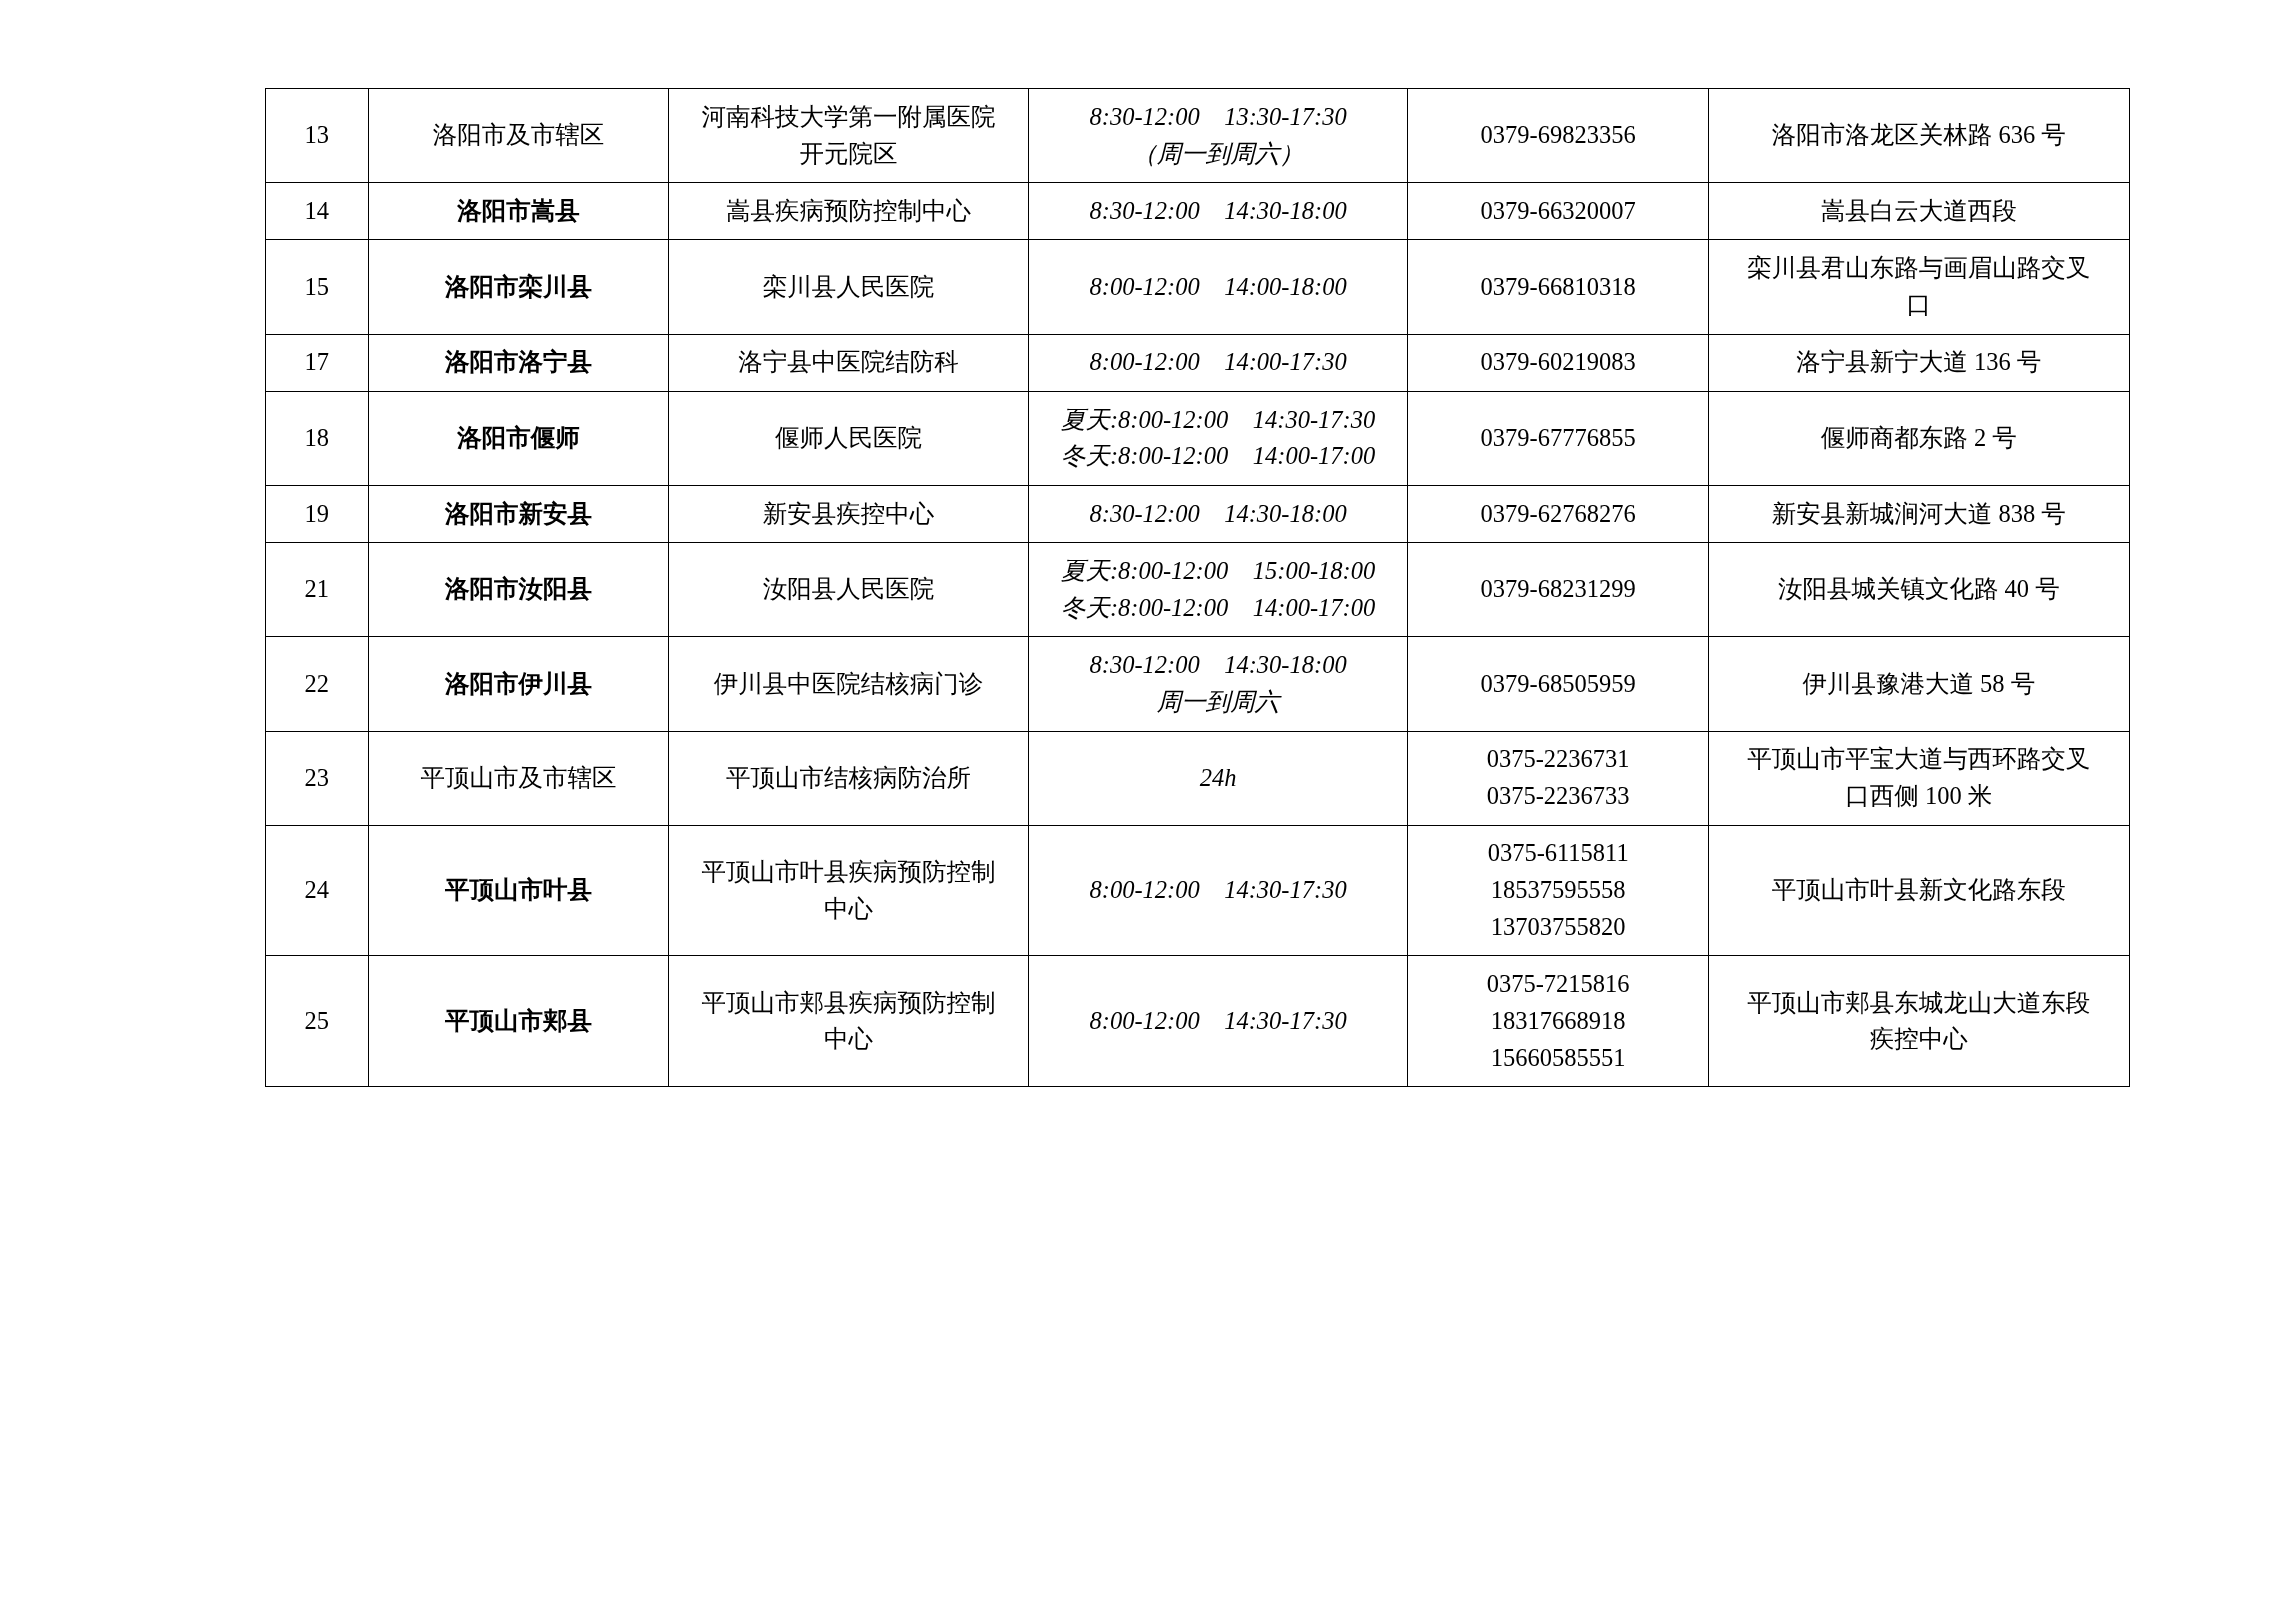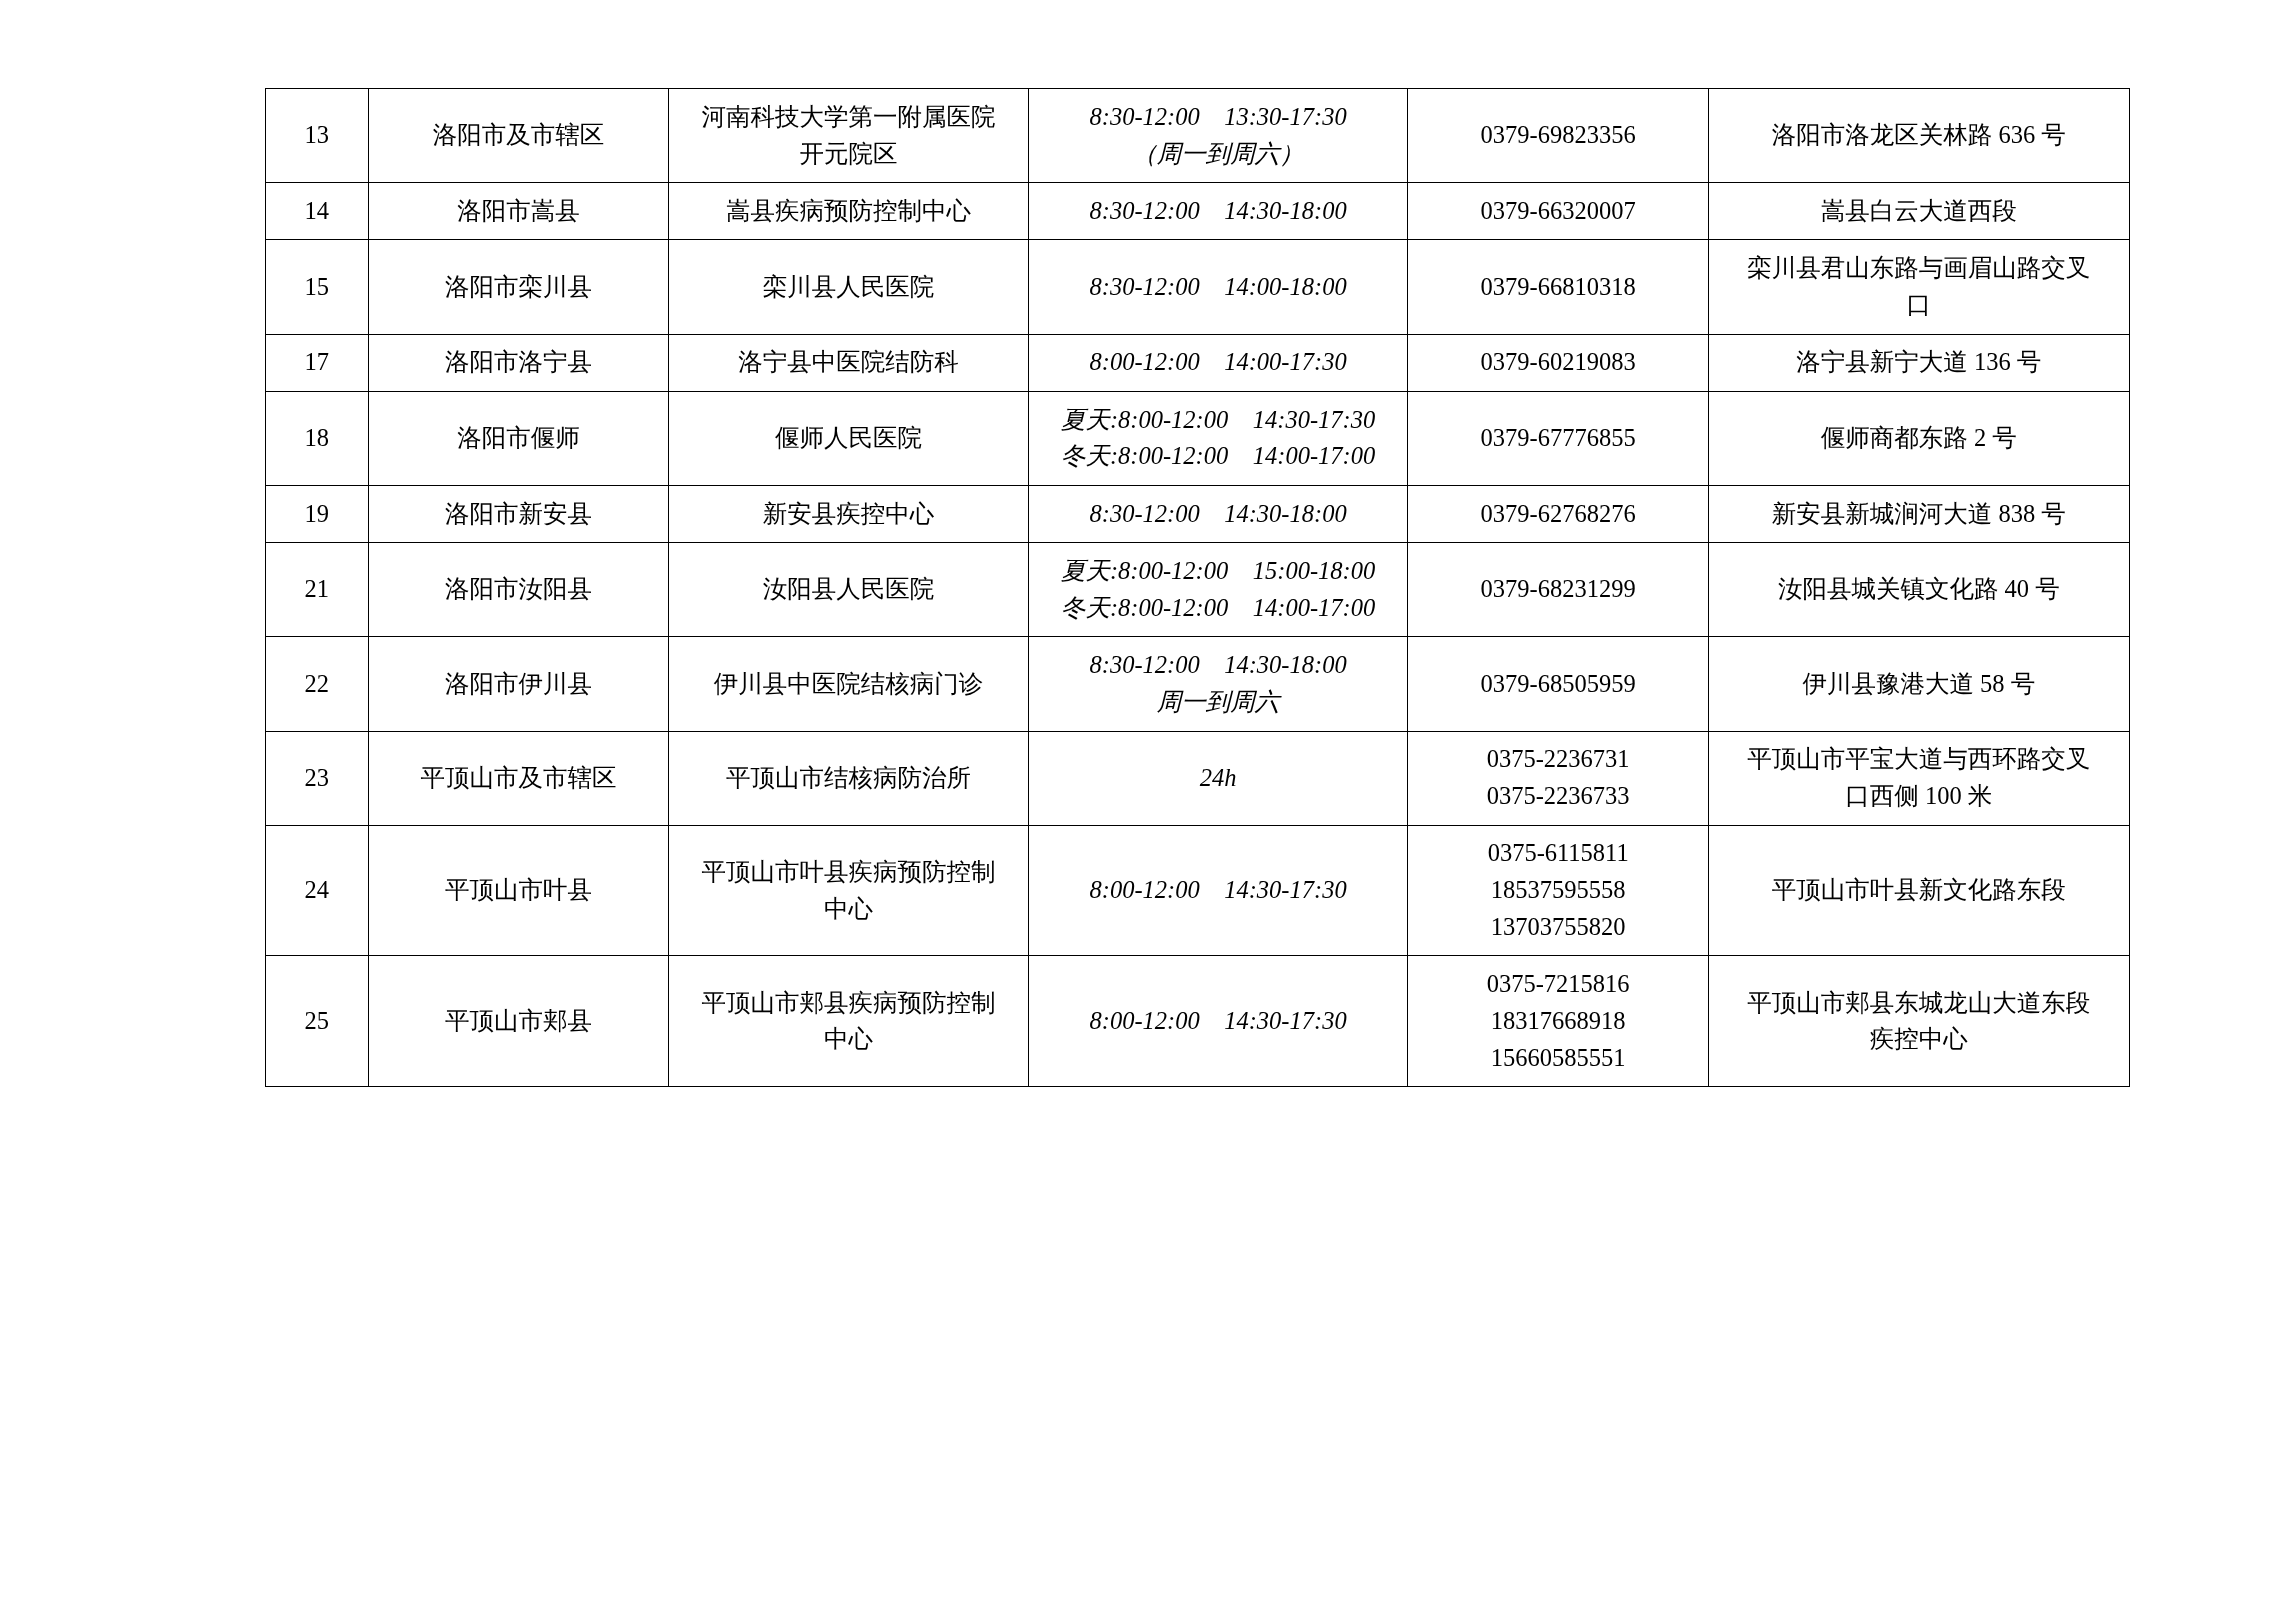--- a/index.html
+++ b/index.html
@@ -30,21 +30,21 @@
   table.doc-table td {
     border: 1.5px solid #000000;
     padding: 9.8px 7.8px;
     text-align: center;
     vertical-align: middle;
     font-size: 24.5px;
     line-height: 1.5;
     font-family: "Liberation Serif", "DejaVu Serif", serif;
   }
   td.col-idx   { width: 86px; }
-  td.col-area  { width: 284px; }
+  td.col-area  { width: 284px; font-weight: bold; }
   td.col-inst  { width: 343px; }
   td.col-time  { width: 363px; font-style: italic; }
   td.col-phone { width: 284px; }
   td.col-addr  { width: 404px; }
 
   td.bold-area { font-weight: normal; }
   .line { display: block; white-space: nowrap; }
   td.addr-left { text-align: left; padding-left: 17.6px; }
 </style>
 </head>
@@ -87,21 +87,21 @@
             <span class="line">嵩县白云大道西段</span>
           </td>
         </tr>
         <tr>
           <td class="col-idx">15</td>
           <td class="col-area">洛阳市栾川县</td>
           <td class="col-inst">
             <span class="line">栾川县人民医院</span>
           </td>
           <td class="col-time">
-            <span class="line">8:30-12:00　14:00-18:00</span>
+            <span class="line">8:00-12:00　14:00-18:00</span>
           </td>
           <td class="col-phone">
             <span class="line">0379-66810318</span>
           </td>
           <td class="col-addr addr-left">
             <span class="line">栾川县君山东路与画眉山路交叉</span>
             <span class="line">口</span>
           </td>
         </tr>
         <tr>

